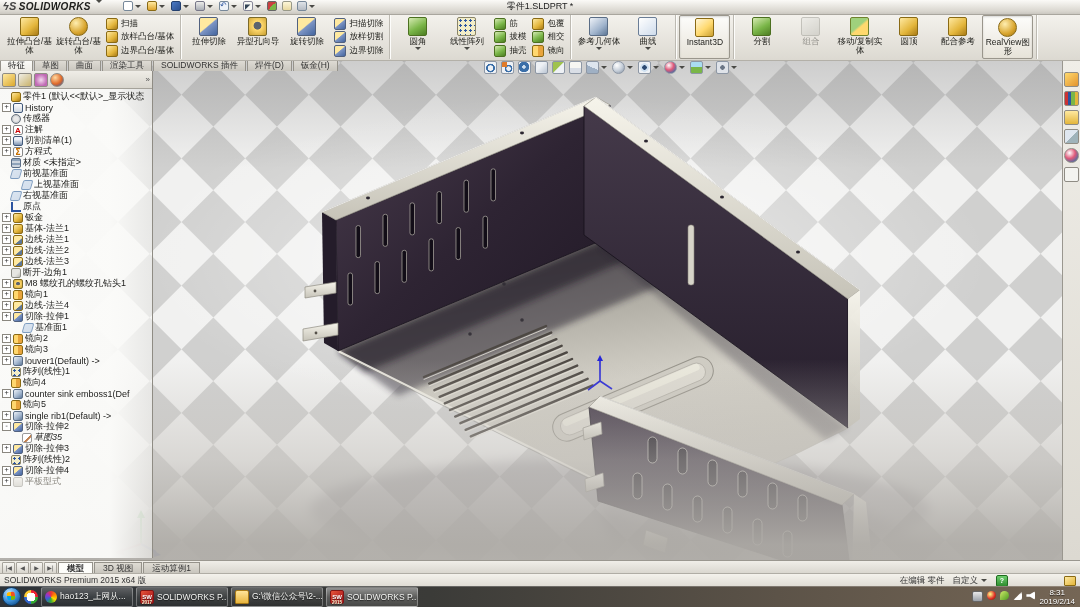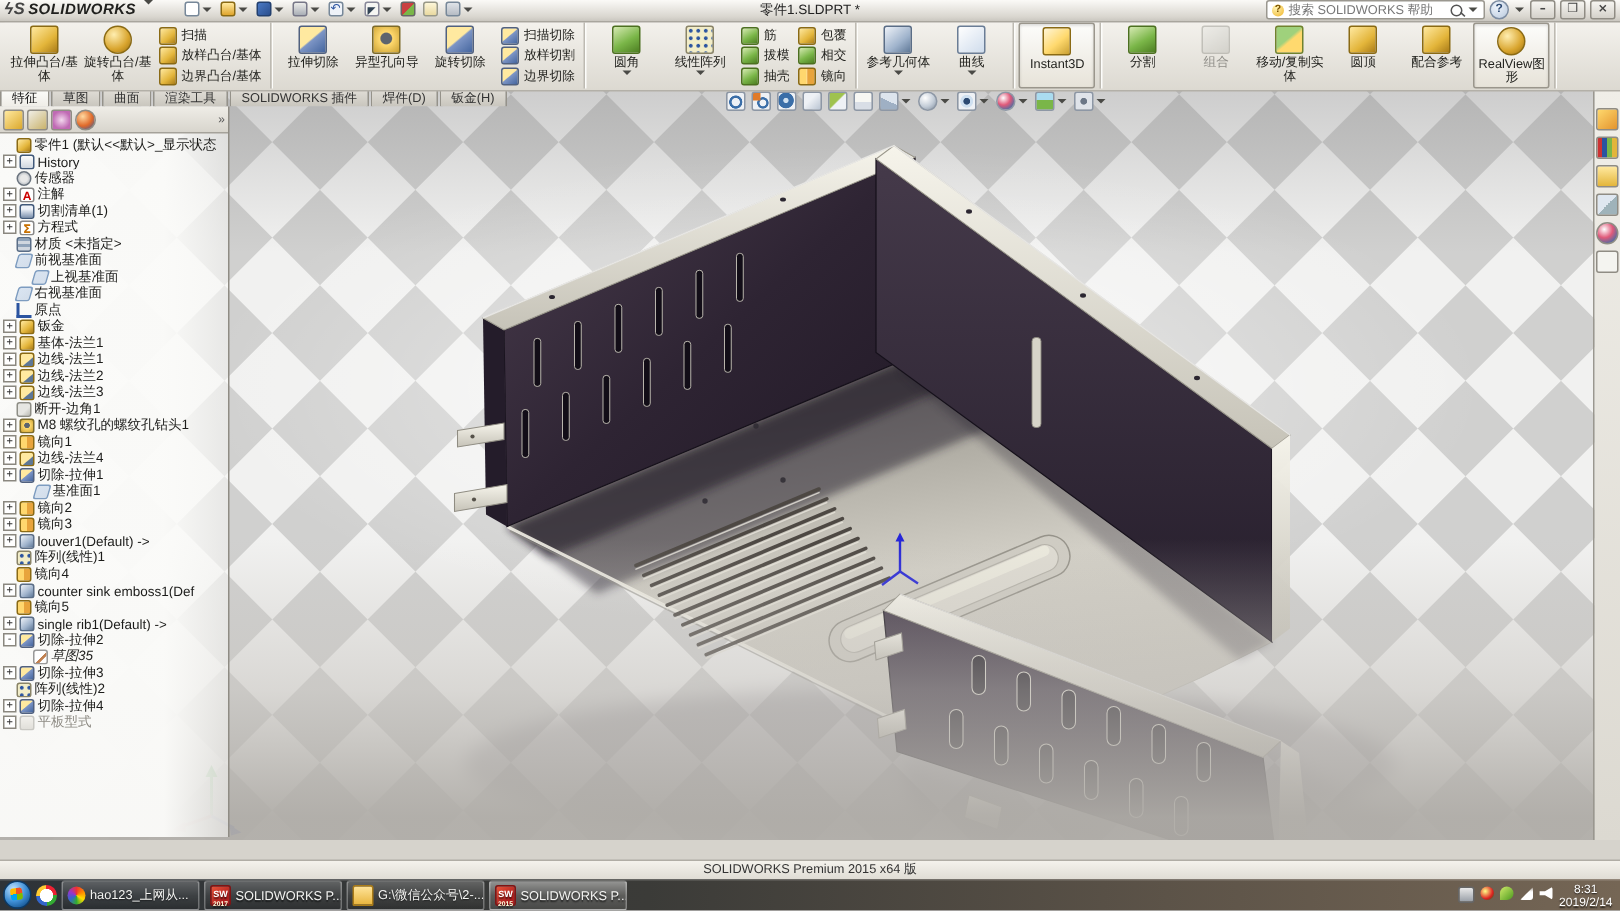--- a/index.html
+++ b/index.html
@@ -155,21 +155,21 @@
   .vtabs{position:absolute;top:560px;left:0;right:0;height:13px;display:flex;align-items:center;gap:1px;
     background:linear-gradient(#f0eee8,#d8d5cd);border-top:1px solid #9a978f;font-size:8.5px;padding:0 2px;z-index:30;}
   .vt-nav{width:11px;height:10px;border:1px solid #a5a29a;background:linear-gradient(#f6f5f1,#d8d5cd);
     color:#555;font:6px/9px "DejaVu Sans",sans-serif;text-align:center;border-radius:1px;}
   .vtab{padding:0 8px;height:11px;line-height:11px;background:linear-gradient(#dfdcd4,#c6c3bb);
     border:1px solid #95928a;border-bottom:none;color:#333;white-space:nowrap;}
   .vtab.active{background:#fdfdfa;font-weight:bold;}
   
   .statusbar{position:absolute;top:573px;left:0;right:0;height:13px;display:flex;align-items:center;
     background:linear-gradient(#f4f2ec,#dedbd3);border-top:1px solid #b0ada5;font-size:8.5px;color:#333;
-    padding:0 4px;z-index:30;flex-direction:column;}
+    padding:0 4px;z-index:30;}
   .sb-right{margin-left:auto;display:flex;align-items:center;gap:8px;}
   .sb-help{width:10px;height:10px;background:linear-gradient(#6fcf6f,#2e8b2e);border:1px solid #1e6b1e;
     color:#fff;font:bold 7px/9px "Liberation Sans",sans-serif;text-align:center;border-radius:2px;}
   .sb-tag{width:10px;height:8px;background:linear-gradient(140deg,#ffe9a0,#e3b53a);border:1px solid #8a6a14;border-radius:1px;}
   
   .taskbar{position:absolute;top:586px;left:0;right:0;height:21px;display:flex;align-items:center;
     background:linear-gradient(90deg,#2e3338 0%,#3b3b38 40%,#5c5348 72%,#756655 100%);
     box-shadow:inset 0 1px 0 rgba(255,255,255,.22);z-index:50;padding:0 2px;gap:3px;}
   .orb{width:17px;height:17px;border-radius:50%;background:radial-gradient(circle at 35% 28%,#bfe3ff,#3f8fd6 50%,#14538f 85%);
     border:1px solid #0c3a66;position:relative;flex:none;}
@@ -240,33 +240,20 @@
         </span>
         <span class="qa-btn">
           <span class="ic qa-ic" data-icon="file-properties"></span>
         </span>
         <span class="qa-btn">
           <span class="ic qa-ic" data-icon="options"></span>
           <span class="dd"></span>
         </span>
       </span>
     <span class="tb-title">零件1.SLDPRT *</span>
-    <span class="tb-right">
-      <span class="searchbox">
-        <span class="q-badge">?</span>
-        <span>搜索 SOLIDWORKS 帮助</span>
-        <span class="mag"></span>
-        <span class="dd"></span>
-      </span>
-      <span class="helpbtn">?</span>
-      <span class="dd"></span>
-      <span class="winbtn">–</span>
-      <span class="winbtn">❐</span>
-      <span class="winbtn">×</span>
-    </span>
   </div>
 
   <div class="cmdbar">
       <div class="cm-group">
         <div class="cm-big">
           <span class="ic cm-ic" data-icon="extruded-boss"></span>
           <span class="cm-lbl">拉伸凸台/基体</span>
         </div>
         <div class="cm-big">
           <span class="ic cm-ic" data-icon="revolved-boss"></span>
@@ -820,20 +807,29 @@
   <div class="tabsrow">
       <div class="tab active">特征</div>
       <div class="tab">草图</div>
       <div class="tab">曲面</div>
       <div class="tab">渲染工具</div>
       <div class="tab">SOLIDWORKS 插件</div>
       <div class="tab">焊件(D)</div>
       <div class="tab">钣金(H)</div>
     </div>
 
+  <div class="vtabs">
+      <span class="vt-nav">|◀</span>
+      <span class="vt-nav">◀</span>
+      <span class="vt-nav">▶</span>
+      <span class="vt-nav">▶|</span>
+      <span class="vtab active">模型</span>
+      <span class="vtab">3D 视图</span>
+      <span class="vtab">运动算例1</span>
+    </div>
 
   <div class="statusbar">
     <span>SOLIDWORKS Premium 2015 x64 版</span>
     <span class="sb-right">
       <span>在编辑 零件</span>
       <span style="display:flex;align-items:center;gap:2px;">
         <span>自定义</span>
         <span class="dd"></span>
       </span>
       <span class="sb-help">?</span>

